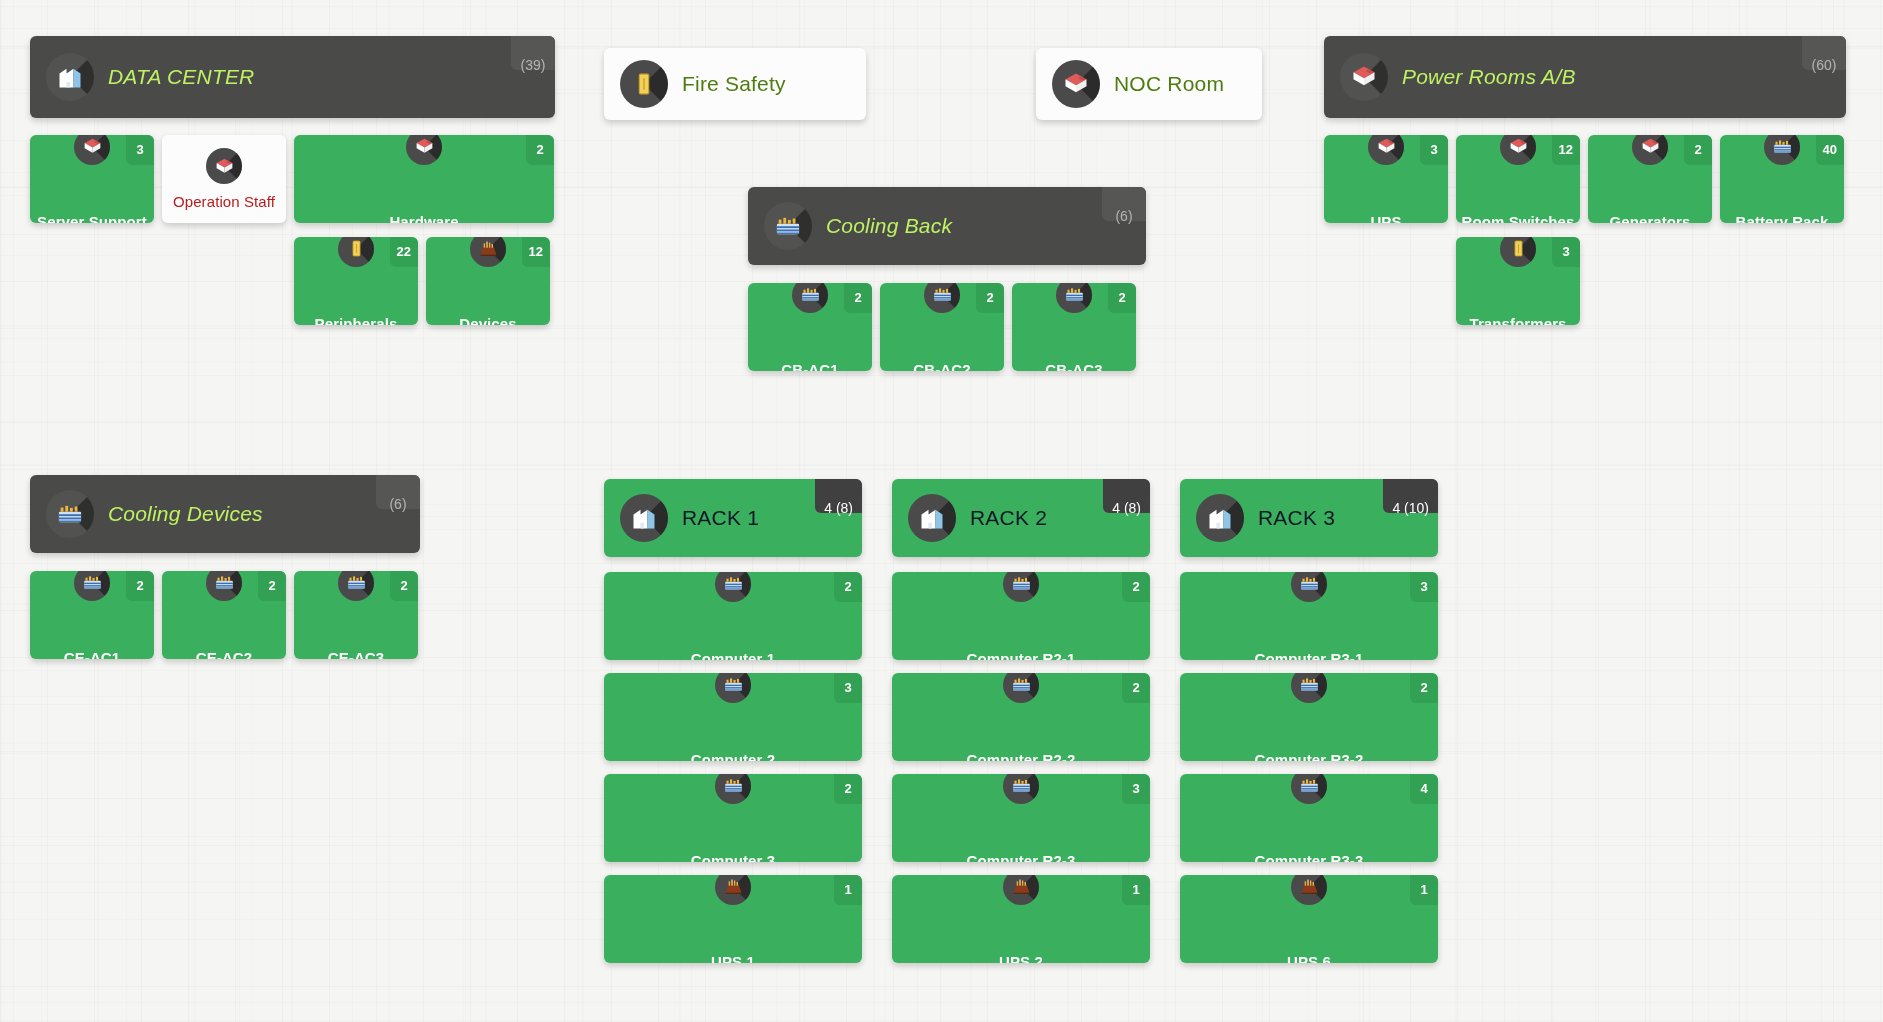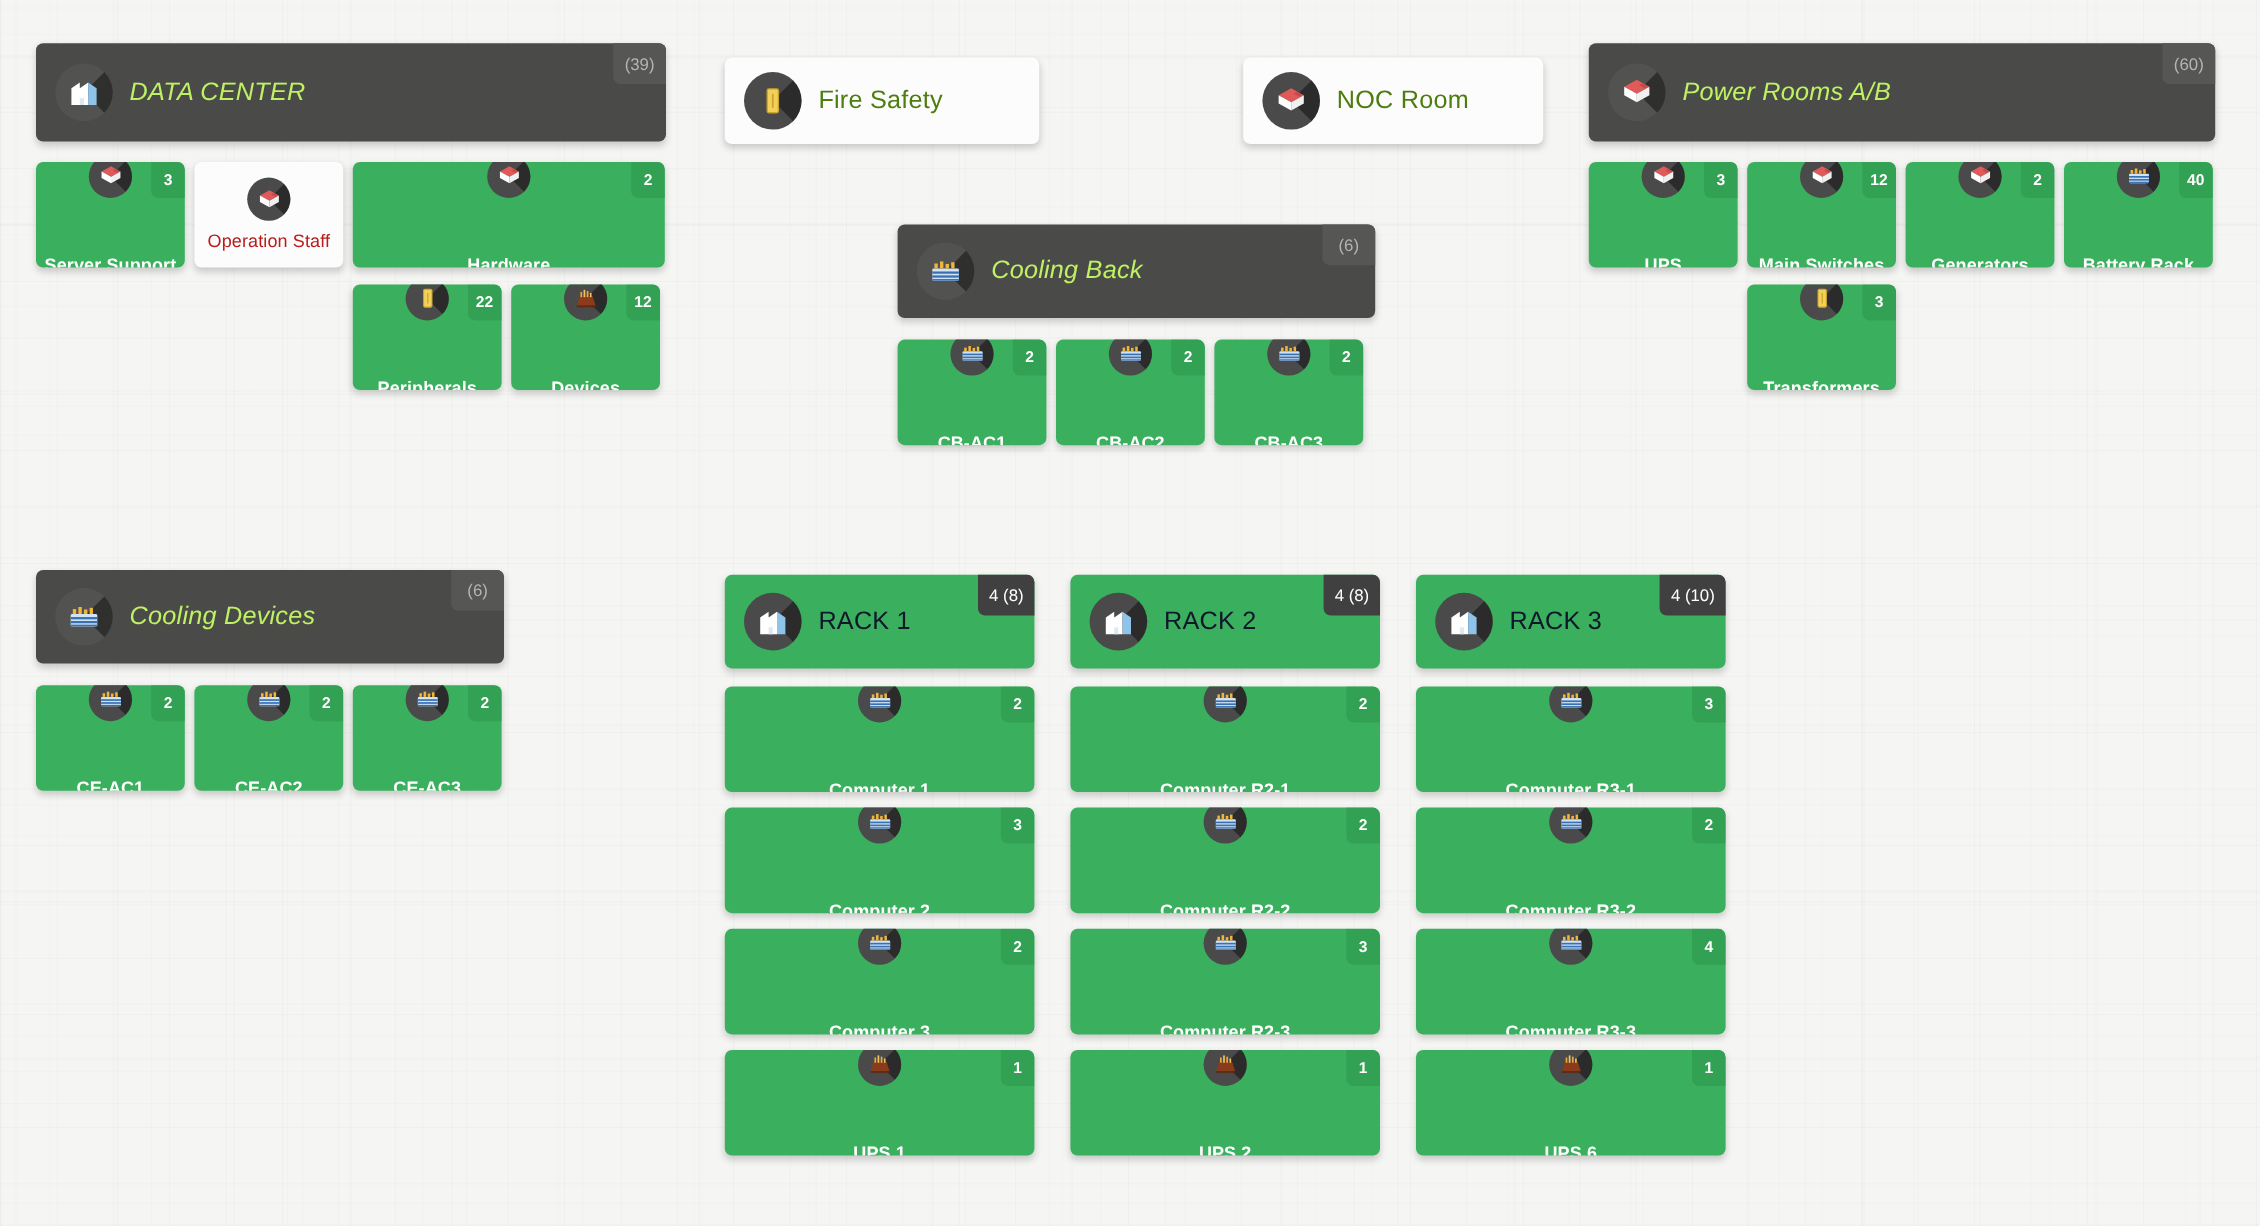--- a/index.html
+++ b/index.html
@@ -67,21 +67,21 @@
   .hdr.white .title { color: #4d7c0f; }
 
   
   .hdr .hbadge {
     position: absolute;
     top: 0; right: 0;
     min-width: 44px;
     height: 34px;
     line-height: 34px;
     text-align: center;
-    padding: 0 9px;
+    padding: 12px 9px;
     box-sizing: border-box;
     font-size: 14px;
     border-bottom-left-radius: 6px;
     border-top-right-radius: 6px;
   }
   .hdr.dark  .hbadge { background: #565654; color: #b4b4b2; }
   .hdr.green .hbadge { background: #404040; color: #ffffff; }
 
   
   .tile {
@@ -248,21 +248,21 @@
         <span class="shadow"></span>
         <span class="gl">
           <svg width="28" height="28" viewBox="0 0 24 24">
       <rect x="8" y="3.5" width="8" height="17" rx="1.2" fill="#f3d05a" stroke="#c9a32c" stroke-width="1"></rect>
       <rect x="11.4" y="7" width="1.2" height="10" fill="#c9a32c"></rect>
     </svg>
         </span>
       </span>
       <span class="title">Fire Safety</span>
     </div>
-    <div class="hdr white" style="position: absolute; left: 1036px; top: 48px; width: 250px; height: 72px;">
+    <div class="hdr white" style="position: absolute; left: 1036px; top: 48px; width: 226px; height: 72px;">
       <span class="ico big">
         <span class="shadow"></span>
         <span class="gl">
           <svg width="28" height="28" viewBox="0 0 24 24">
       <path d="M12 3l9 5-9 5-9-5z" fill="#e05a5a"></path>
       <path d="M3 8v6l9 5v-6z" fill="#ffffff"></path>
       <path d="M21 8v6l-9 5v-6z" fill="#f0f0f0"></path>
       <path d="M16 5.5l4 2.2-2.4 1.4-4-2.2z" fill="#c94848"></path>
     </svg>
         </span>
@@ -304,21 +304,21 @@
         <span class="shadow"></span>
         <span class="gl">
           <svg width="21" height="21" viewBox="0 0 24 24">
       <path d="M12 3l9 5-9 5-9-5z" fill="#e05a5a"></path>
       <path d="M3 8v6l9 5v-6z" fill="#ffffff"></path>
       <path d="M21 8v6l-9 5v-6z" fill="#f0f0f0"></path>
       <path d="M16 5.5l4 2.2-2.4 1.4-4-2.2z" fill="#c94848"></path>
     </svg>
         </span>
       </span>
-      <span class="tlabel">Main Switches</span>
+      <span class="tlabel">Room Switches</span>
       <span class="tbadge">12</span>
     </div>
     <div class="tile green" style="left: 1588px; top: 135px; width: 124px; height: 88px;">
       <span class="ico mid">
         <span class="shadow"></span>
         <span class="gl">
           <svg width="21" height="21" viewBox="0 0 24 24">
       <path d="M12 3l9 5-9 5-9-5z" fill="#e05a5a"></path>
       <path d="M3 8v6l9 5v-6z" fill="#ffffff"></path>
       <path d="M21 8v6l-9 5v-6z" fill="#f0f0f0"></path>

